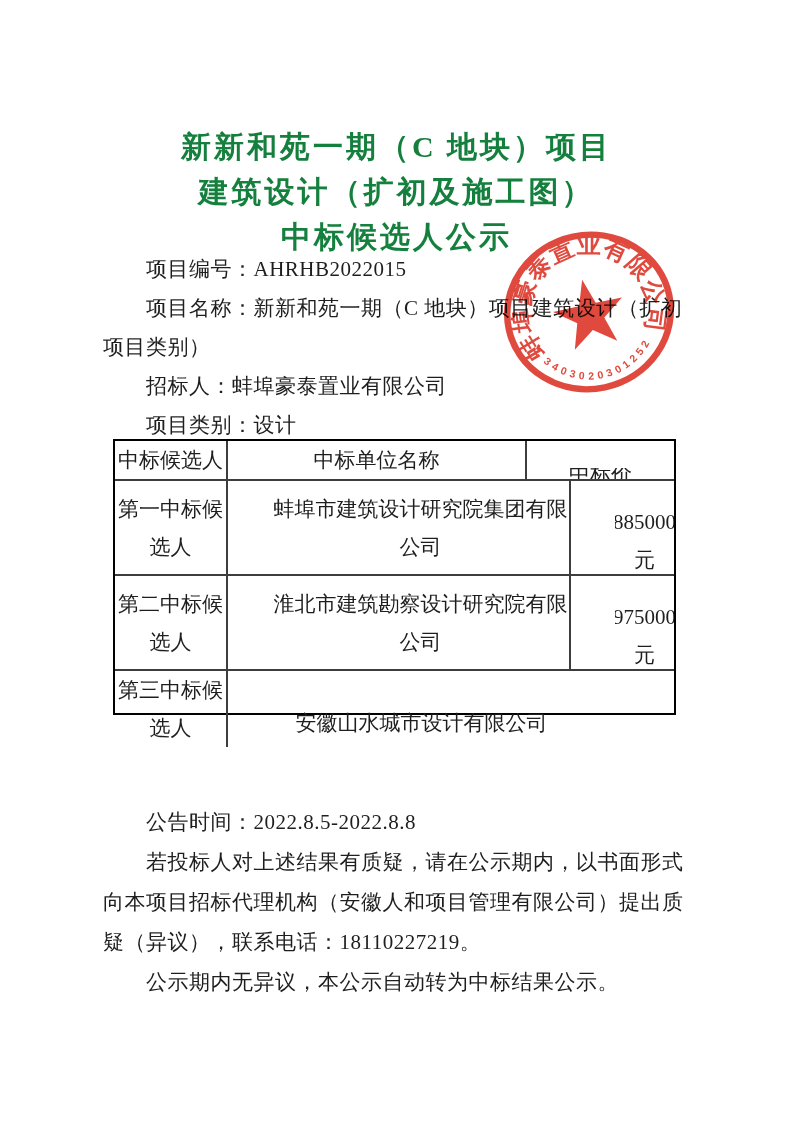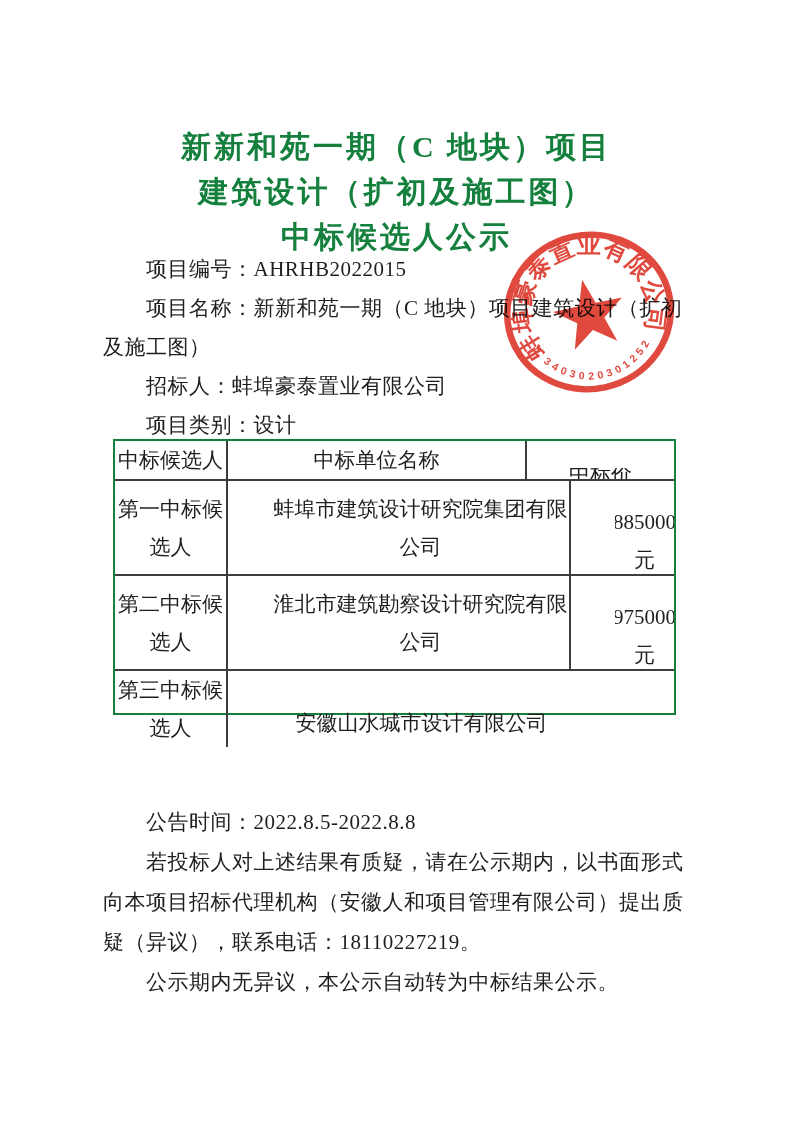--- a/index.html
+++ b/index.html
@@ -30,21 +30,21 @@
     font-size:21px;
     line-height:39px;
     letter-spacing:0.5px;
   }
   .line{white-space:nowrap;}
   .indent{padding-left:43px;}
 
   
   .bid-table{
     position:absolute;top:439px;left:113px;width:563px;height:276px;
-    border:2px solid #15803d;
+    border:2px solid #000000;
     box-sizing:border-box;
     font-size:21px;
     display:flex;flex-direction:column;
   }
   .t-row{display:flex;box-sizing:border-box;border-bottom:2px solid #3d3d3d;flex:0 0 auto;}
   .t-row:last-child{border-bottom:none;}
   .t-header{height:40px;}
   .t-data{height:95px;gap:44px;}
   .t-data.grow{flex:1 1 auto;}
   .t-cell{
@@ -88,21 +88,21 @@
 
   <div class="title-block">
     <div class="t-line">新新和苑一期（C 地块）项目</div>
     <div class="t-line">建筑设计（扩初及施工图）</div>
     <div class="t-line">中标候选人公示</div>
   </div>
 
   <div class="info-block">
     <div class="line indent">项目编号：AHRHB2022015</div>
     <div class="line indent">项目名称：新新和苑一期（C 地块）项目建筑设计（扩初</div>
-    <div class="line">及施工图）</div>
+    <div class="line">项目类别）</div>
     <div class="line indent">招标人：蚌埠豪泰置业有限公司</div>
     <div class="line indent">项目类别：设计</div>
   </div>
 
   <div class="bid-table">
     <div class="t-row t-header">
       <div class="t-cell col-candidate">中标候选人</div>
       <div class="t-cell col-company">中标单位名称</div>
       <div class="t-cell col-price">中标价</div>
     </div>

